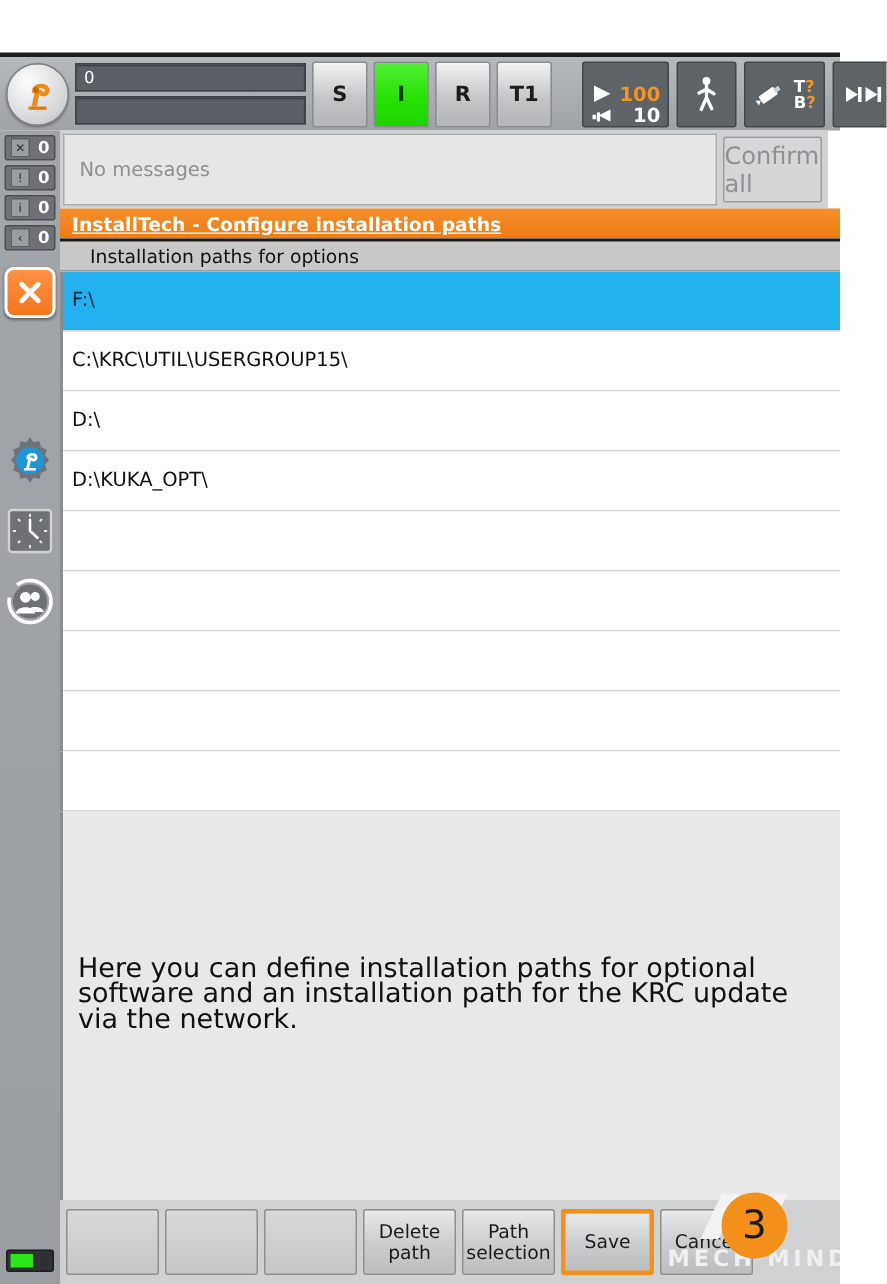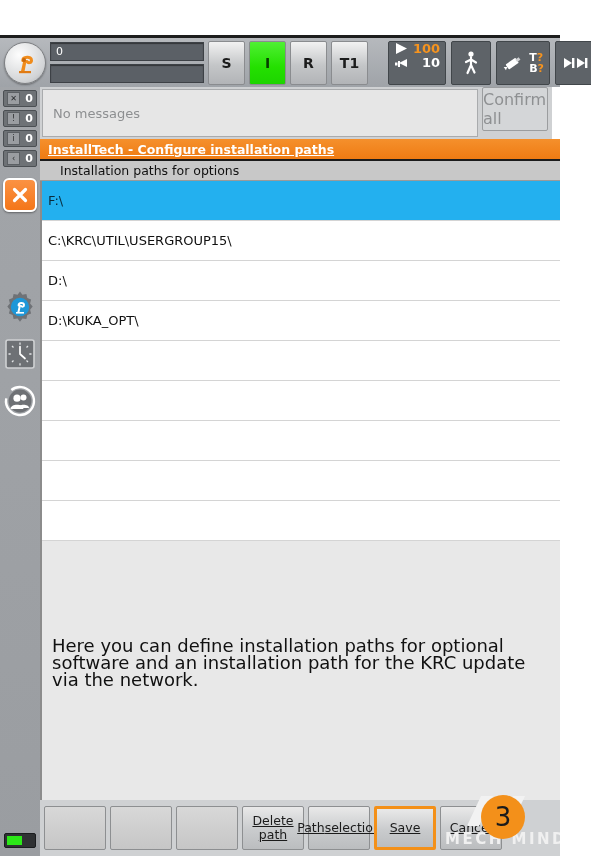--- a/index.html
+++ b/index.html
@@ -26,35 +26,35 @@
   .field span{color:#fff;font-size:11px;padding-left:5px;line-height:1;}
   .sbtn{width:35px;height:42px;margin-left:4px;flex:0 0 auto;
         background:linear-gradient(#f2f2f2,#c4c6c8 55%,#b2b4b7);
         border:1px solid #8a8c8f;border-radius:2px;
         display:flex;align-items:center;justify-content:center;
         font-size:14px;font-weight:bold;color:#1c1c1c;}
   .sbtn.green{background:linear-gradient(#4ff033,#24e000 60%,#1dd400);color:#063d00;}
   .dbtn{height:42px;margin-left:5px;flex:0 0 auto;background:#5e6368;
         border:1px solid #41464a;border-radius:2px;
         display:flex;align-items:center;justify-content:center;color:#fff;}
-  .ov{display:flex;align-items:flex-start;padding:0 5px;gap:4px;margin-left:20px;}
+  .ov{display:flex;align-items:flex-end;padding:0 5px;gap:4px;margin-left:20px;}
   .ov-icons{display:flex;flex-direction:column;gap:2px;align-items:center;}
   .ov-vals{display:flex;flex-direction:column;gap:1px;align-items:flex-end;
            font-size:13px;font-weight:bold;line-height:13px;}
   .ov-vals .a{color:#f7941e;}
   .ov-vals .b{color:#ffffff;}
   .tb{display:flex;align-items:center;padding:0 5px;gap:5px;}
   .tb-txt{display:flex;flex-direction:column;line-height:11px;font-size:11px;font-weight:bold;}
   .tb-txt .t{color:#ffffff;}
   .tb-txt .t i{color:#f7941e;font-style:normal;}
   .ww{width:40px;display:flex;align-items:center;justify-content:center;}
 
   
   .msgwrap{position:absolute;left:40px;top:52px;width:512px;height:52px;
-           background:#cfd1d3;box-sizing:border-box;display:flex;align-items:flex-start;}
+           background:#cfd1d3;box-sizing:border-box;display:flex;align-items:center;}
   .msgbox{flex:1;height:48px;margin:2px 0 2px 2px;background:#e6e6e6;
           border:1px solid #a9abad;display:flex;align-items:center;box-sizing:border-box;}
   .msgbox span{color:#8d8f91;font-size:13px;padding-left:10px;}
   .confirm{width:66px;height:44px;margin:0 4px;background:#d4d6d8;
            border:1px solid #9b9d9f;border-radius:2px;
            display:flex;align-items:center;justify-content:center;
            font-size:16px;color:#8e9092;box-sizing:border-box;}
 
   
   .rail{position:absolute;left:0;top:52px;width:40px;height:769px;
@@ -99,21 +99,21 @@
         padding:0 10px;}
   .desc p{margin:0;font-size:18px;color:#111;line-height:17px;}
 
   
   .btnbar{position:absolute;left:40px;bottom:0;width:520px;height:56px;
           background:#cfd1d3;display:flex;align-items:center;
           padding:0 4px;gap:4px;box-sizing:border-box;}
   .kbtn{height:44px;border:1px solid #8d8f91;border-radius:2px;box-sizing:border-box;
         background:linear-gradient(#e9e9e9,#c9cbcd 55%,#bbbdbf);
         display:flex;align-items:center;justify-content:center;text-align:center;
-        font-size:12.5px;color:#1b1b1b;line-height:14px;text-decoration:underline;}
+        font-size:12.5px;color:#1b1b1b;line-height:14px;}
   .kbtn.blank{width:62px;background:linear-gradient(#d8d8d8,#c6c6c6);color:transparent;}
   .kbtn.w1{width:62px;}
   .kbtn.hl{border:3px solid #f39019;}
 
   .badge3{position:absolute;left:481px;bottom:17px;width:44px;height:44px;
           border-radius:50%;background:#f3901a;display:flex;align-items:center;
           justify-content:center;font-size:26px;color:#1b1b1b;z-index:9;}
 
   .watermark{position:absolute;right:0px;bottom:2px;width:175px;height:60px;
              pointer-events:none;z-index:5;}
@@ -328,21 +328,21 @@
     <div class="kbtn blank">
       <span></span>
     </div>
     <div class="kbtn blank">
       <span></span>
     </div>
     <div class="kbtn w1">
       <span>Delete path</span>
     </div>
     <div class="kbtn w1">
-      <div style="display:flex;flex-direction:row;">
+      <div style="display:flex;flex-direction:column;">
         <span>Path</span>
         <span>selection</span>
       </div>
     </div>
     <div class="kbtn w1 hl">
       <span>Save</span>
     </div>
     <div class="kbtn w1">
       <span>Cancel</span>
     </div>

